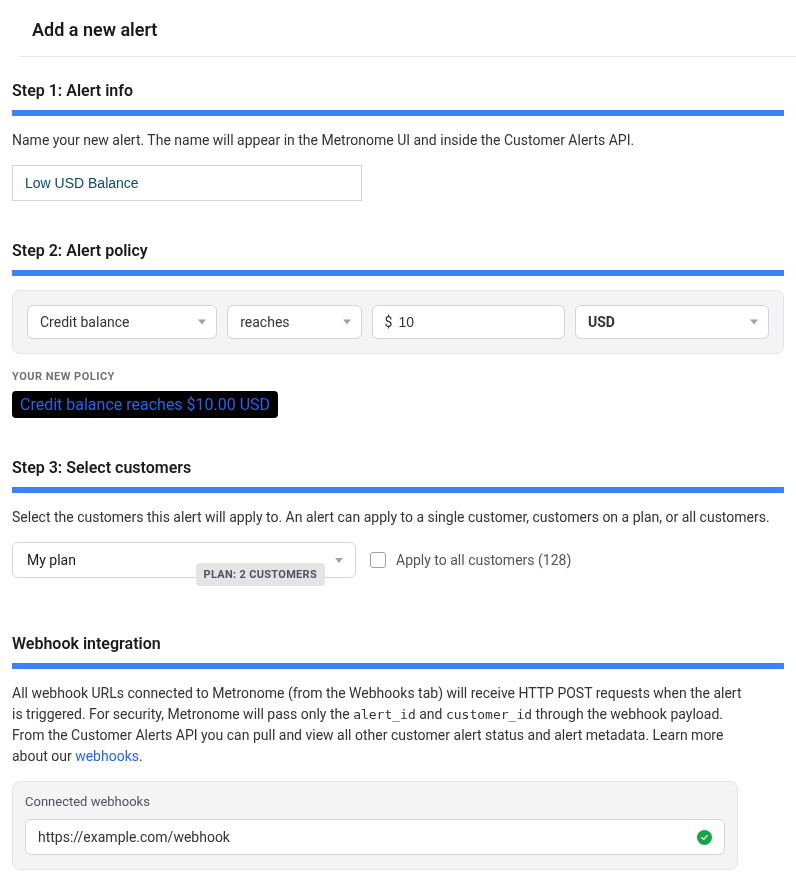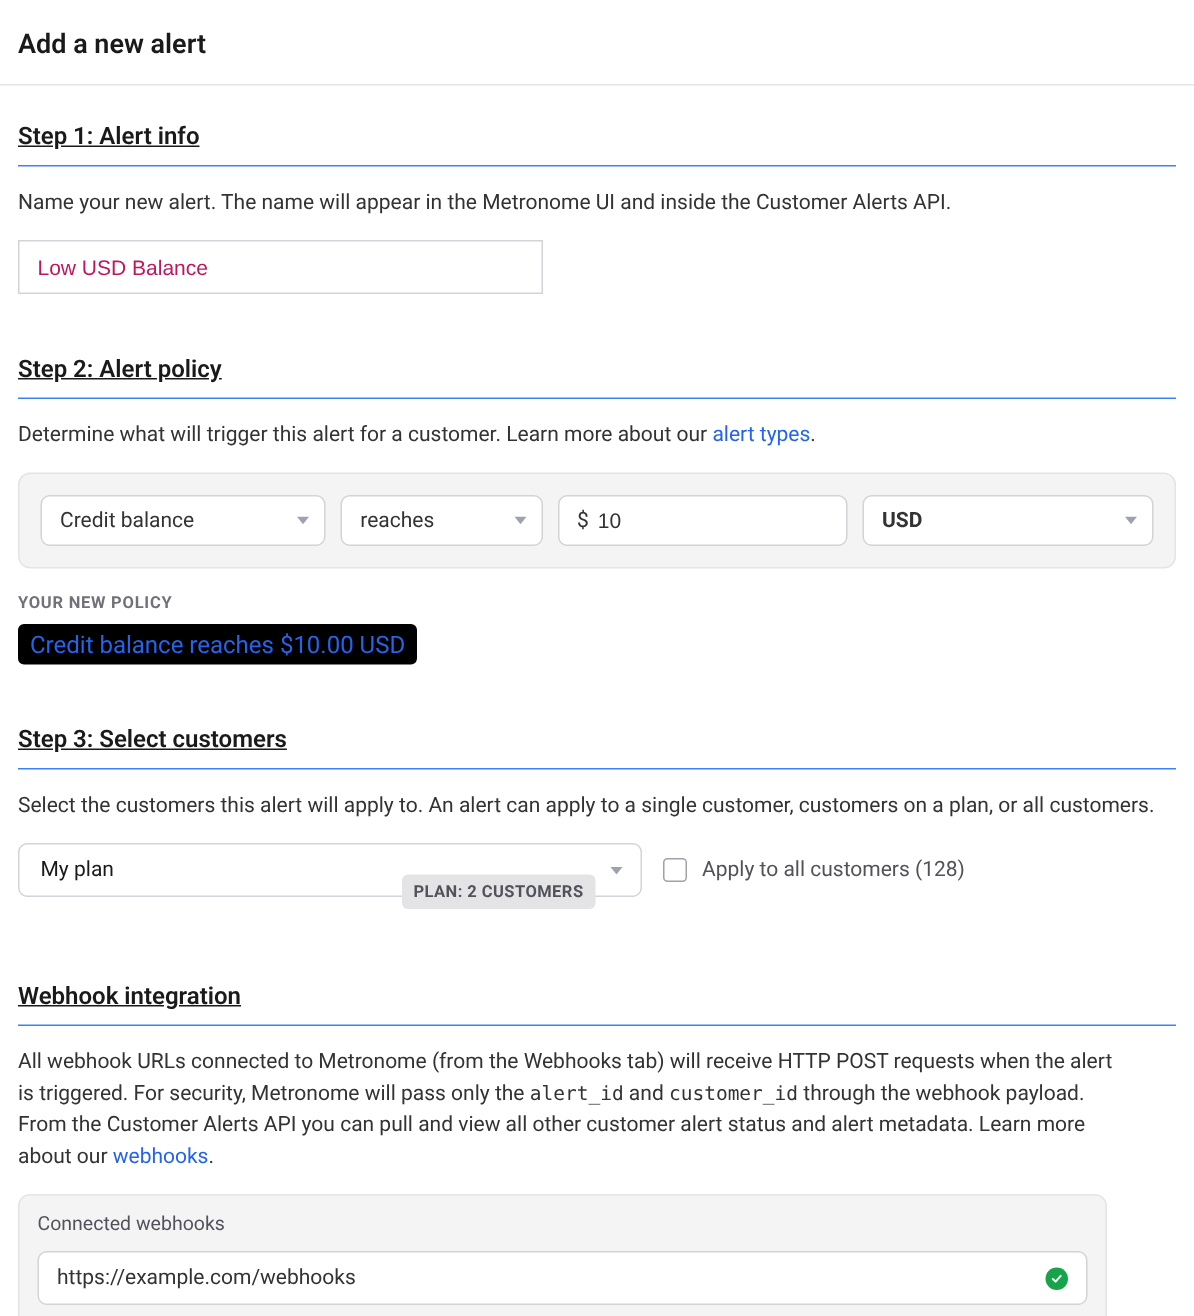--- a/index.html
+++ b/index.html
@@ -12,31 +12,31 @@
       color: #1a1a1a;
       background: #fff;
       width: 796px;
       padding: 0;
     }
     .page-title {
       font-size: 18px;
       font-weight: 600;
       padding: 19px 12px 16px 12px;
       border-bottom: 1px solid #e5e5e5;
+      margin-left: 20px;
     }
     .section {
       padding: 24px 12px 0 12px;
     }
     .section-title {
       font-size: 16px;
       font-weight: 600;
       padding-bottom: 10px;
-      border-bottom: 1px solid #3b82f6;
+      border-bottom: 6px solid #3b82f6;
       margin-bottom: 14px;
-      text-decoration: underline;
     }
     .section-desc {
       font-size: 14px;
       color: #333;
       line-height: 1.5;
       margin-bottom: 14px;
     }
     .section-desc .mono {
       font-family: ui-monospace, SFMono-Regular, Menlo, Consolas, monospace;
       font-size: 13px;
@@ -45,21 +45,21 @@
       color: #2563eb;
       text-decoration: none;
     }
     .text-input {
       width: 350px;
       height: 36px;
       padding: 0 12px;
       font-size: 14px;
       border: 1px solid #d4d4d8;
       border-radius: 0;
-      color: #be185d;
+      color: #0c4a6e;
       background: #fff;
     }
     .policy-box {
       background: #f4f4f5;
       border: 1px solid #e4e4e7;
       border-radius: 8px;
       padding: 14px;
       display: flex;
       gap: 10px;
       align-items: center;
@@ -128,21 +128,21 @@
       padding: 4px 8px;
       border-radius: 4px;
       text-align: center;
     }
     .customer-row {
       display: flex;
       align-items: center;
       gap: 14px;
     }
     .customer-select {
-      width: 416px;
+      width: 344px;
       height: 36px;
       background: #fff;
       border: 1px solid #d4d4d8;
       border-radius: 6px;
       display: flex;
       align-items: center;
       justify-content: space-between;
       padding: 0 6px 0 14px;
       font-size: 14px;
       cursor: pointer;
@@ -231,23 +231,20 @@
 <div class="page-title">Add a new alert</div>
 
 <div class="section">
   <div class="section-title">Step 1: Alert info</div>
   <div class="section-desc">Name your new alert. The name will appear in the Metronome UI and inside the Customer Alerts API.</div>
   <input type="text" class="text-input" value="Low USD Balance" style="">
 </div>
 
 <div class="section" style="padding-top:40px;">
   <div class="section-title">Step 2: Alert policy</div>
-  <div class="section-desc">
-    <span>Determine what will trigger this alert for a customer. Learn more about our </span><a href="#" class="link">alert types</a><span>.</span>
-  </div>
   <div class="policy-box">
     <div class="select select-metric">
       <span>Credit balance</span>
       <span class="caret"></span>
     </div>
     <div class="select select-cond">
       <span>reaches</span>
       <span class="caret"></span>
     </div>
     <div class="threshold-input">
@@ -282,21 +279,21 @@
 </div>
 
 <div class="section" style="padding-top:56px;">
   <div class="section-title">Webhook integration</div>
   <div class="section-desc" style="max-width:740px;">
     <span>All webhook URLs connected to Metronome (from the Webhooks tab) will receive HTTP POST requests when the alert is triggered. For security, Metronome will pass only the </span><span class="mono">alert_id</span><span> and </span><span class="mono">customer_id</span><span> through the webhook payload. From the Customer Alerts API you can pull and view all other customer alert status and alert metadata. Learn more about our </span><a href="#" class="link">webhooks</a><span>.</span>
   </div>
   <div class="webhook-box">
     <div class="webhook-box-label">Connected webhooks</div>
     <div class="webhook-entry">
-      <span>https://example.com/webhooks</span>
+      <span>https://example.com/webhook</span>
       <span class="check-icon">
         <svg viewBox="0 0 12 12" fill="none">
             <path d="M2.5 6.2 L5 8.5 L9.5 3.5" stroke="#fff" stroke-width="1.8" stroke-linecap="round" stroke-linejoin="round"></path>
           </svg>
       </span>
     </div>
   </div>
 </div>
 
 </body></html>

